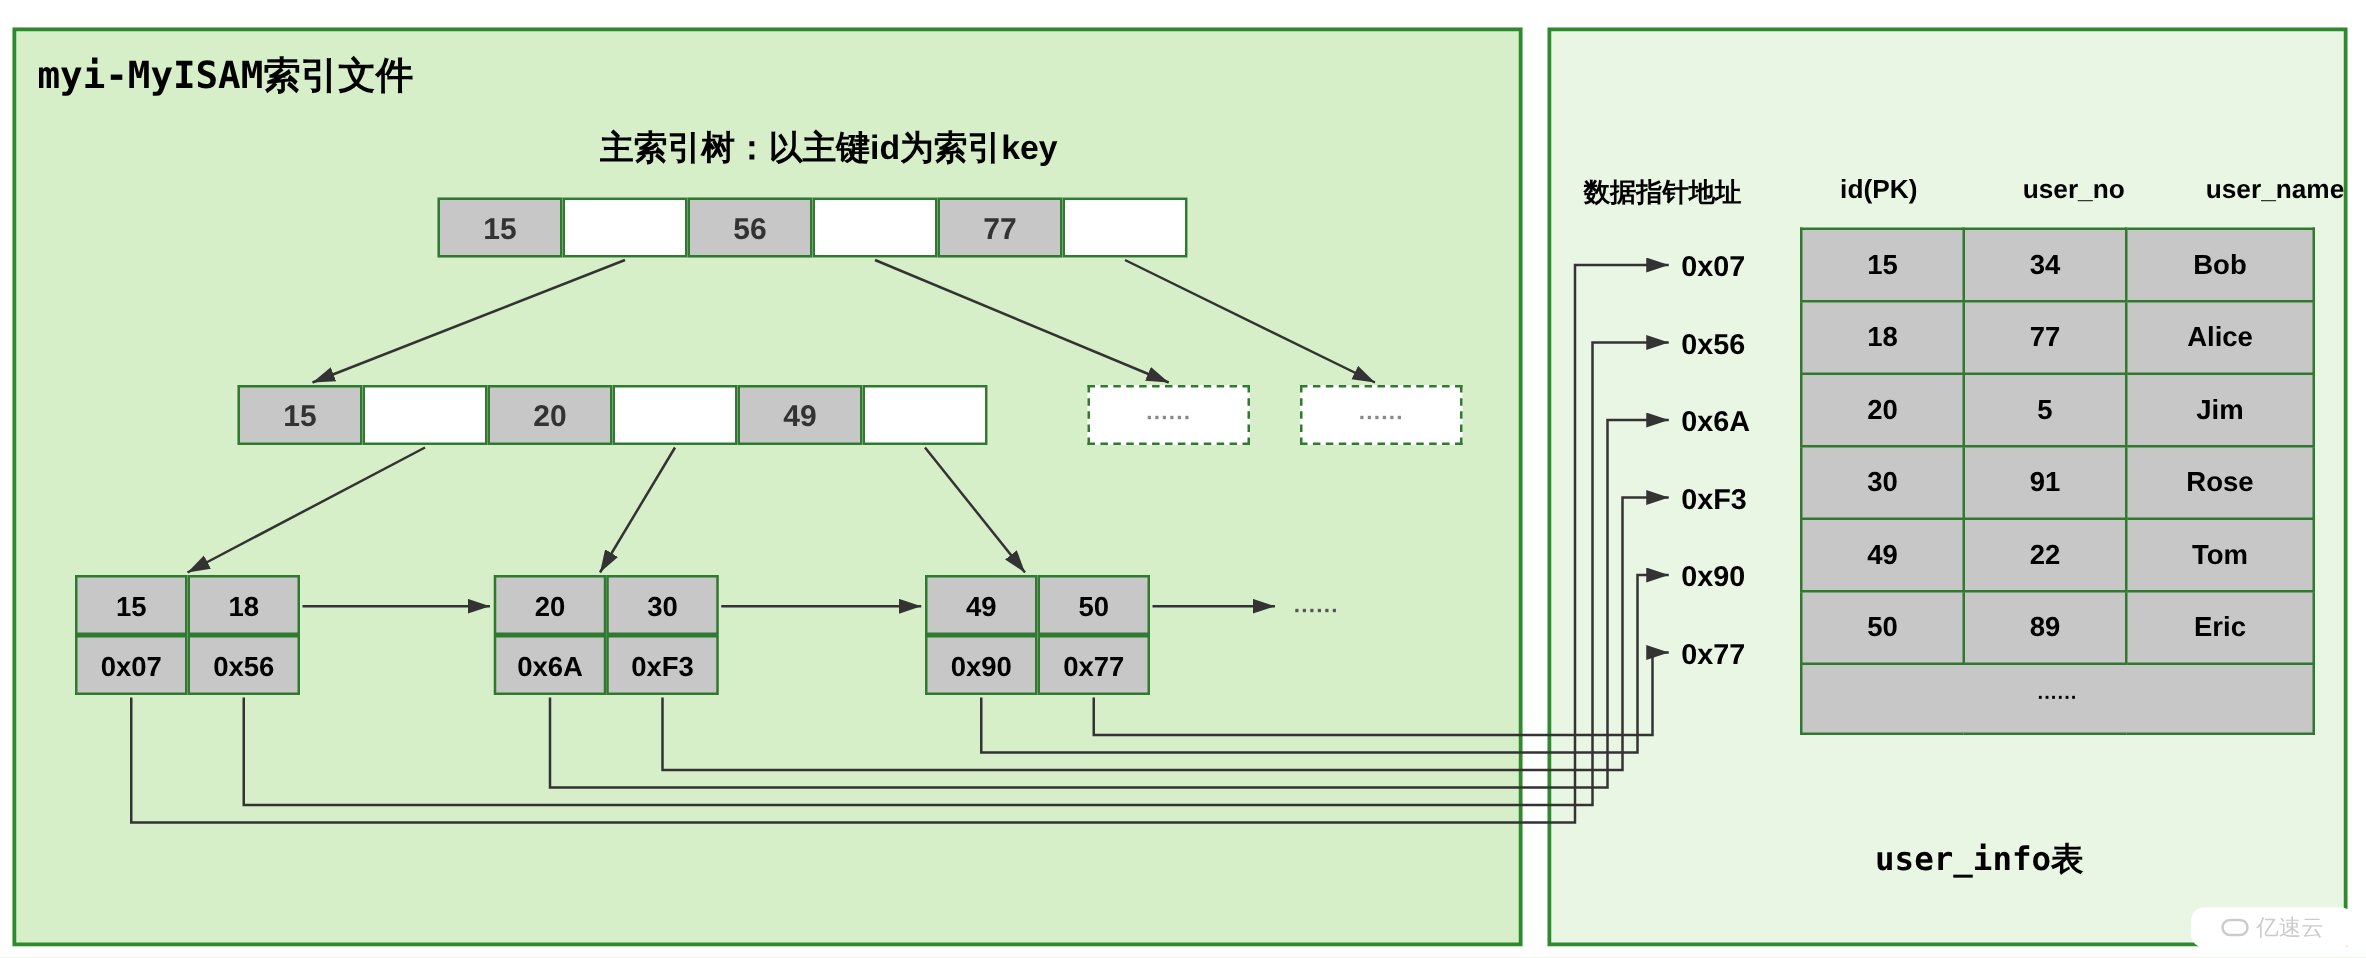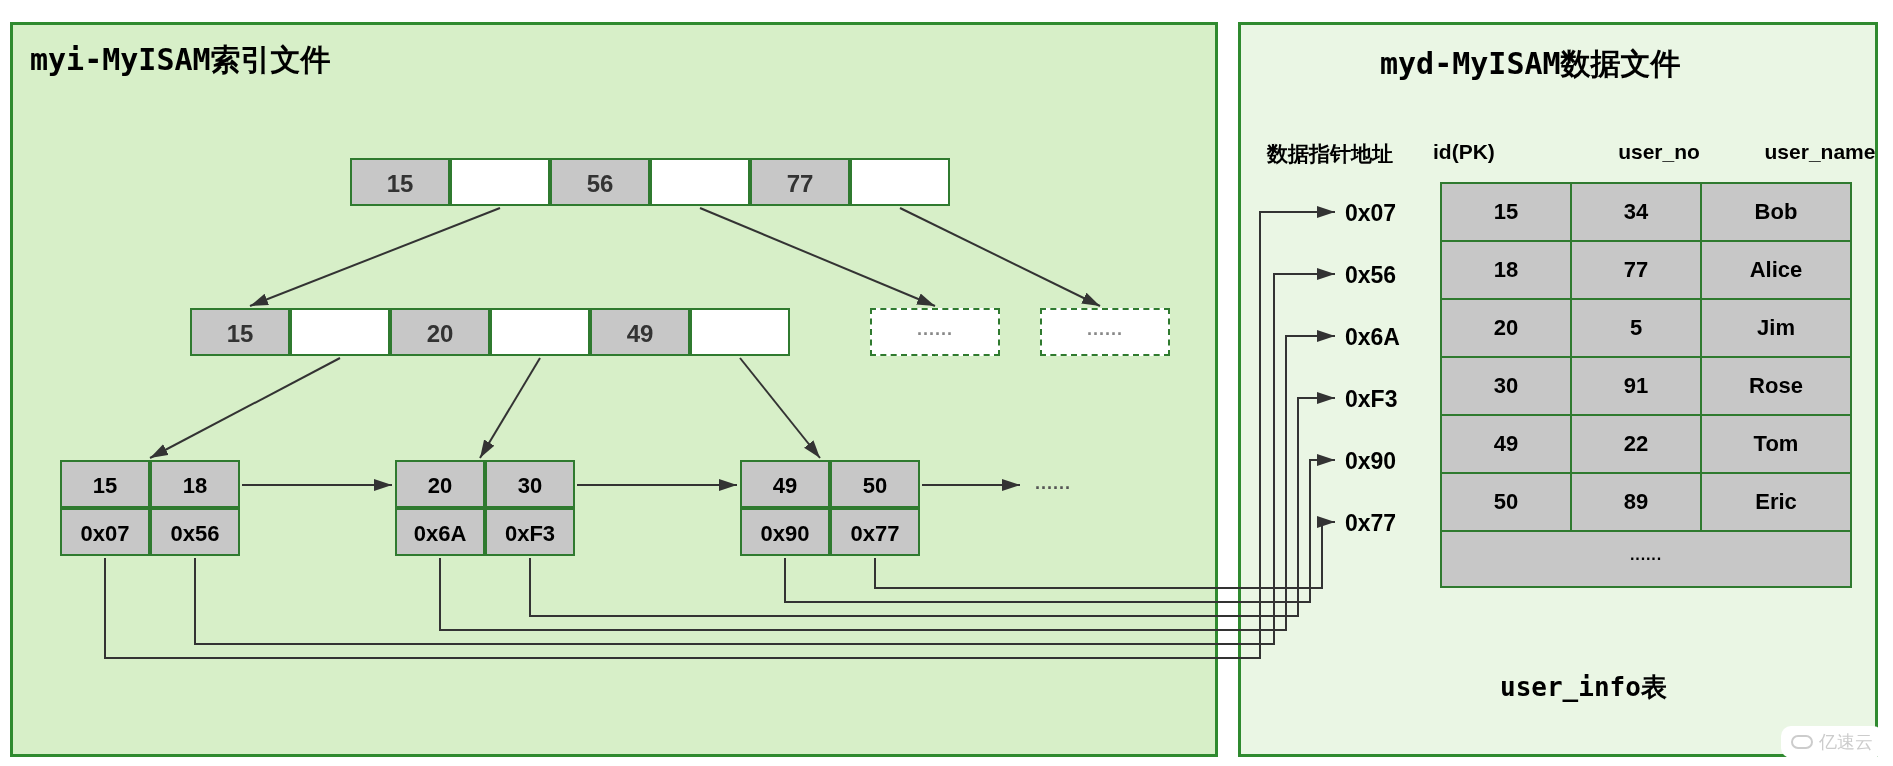--- a/index.html
+++ b/index.html
@@ -93,35 +93,35 @@
   .data-table td {
     border: 2px solid #2f7a2f;
     background: #c7c7c7;
     height: 58px; text-align:center;
     font-size:22px; font-weight:bold;
   }
   .tbl-name { position:absolute; font-size:26px; font-weight:bold; font-family:"SimSun",monospace;}
   .watermark {
     position:absolute; right:10px; bottom:8px;
     font-size:18px; color:#ccc; background:#fff;
-    padding:4px 10px; border-radius:10px;
+    padding:4px 24px; border-radius:10px;
     display:flex; align-items:center; gap:6px;
   }
   .cloud { width:22px; height:14px; border:2px solid #ccc; border-radius:10px 10px 10px 10px; position:relative;}
   svg.arrows { position:absolute; left:0; top:0; width:1893px; height:766px; pointer-events:none;}
 </style>
 </head>
 <body>
 
 <div class="canvas">
   <div class="panel-left"></div>
   <div class="panel-right"></div>
 
   <div class="title-left">myi-MyISAM索引文件</div>
-  <div class="title-right">myd-MyISAM数据文件</div>
+  <div class="subtitle">主索引树：以主键id为索引key</div>
 
   <div class="node-row" style="left:350px; top:158px;">
     <div class="cell grey" style="width:100px">15</div>
     <div class="cell white" style="width:100px"></div>
     <div class="cell grey" style="width:100px">56</div>
     <div class="cell white" style="width:100px"></div>
     <div class="cell grey" style="width:100px">77</div>
     <div class="cell white" style="width:100px"></div>
   </div>
 
@@ -165,21 +165,21 @@
     </div>
     <div class="leaf-row">
       <div class="leaf-cell">0x90</div>
       <div class="leaf-cell">0x77</div>
     </div>
   </div>
   <div class="ellipsis" style="left:1035px; top:478px;">······</div>
 
   <div class="headers" style="left:1267px; top:140px;">
     <div style="width:150px">数据指针地址</div>
-    <div style="width:140px;text-align:left">id(PK)</div>
+    <div style="width:140px;text-align:center">id(PK)</div>
     <div style="width:140px;text-align:center">user_no</div>
     <div style="width:150px;text-align:center">user_name</div>
   </div>
 
   <div class="addr" style="left:1345px; top:200px;">0x07</div>
   <div class="addr" style="left:1345px; top:262px;">0x56</div>
   <div class="addr" style="left:1345px; top:324px;">0x6A</div>
   <div class="addr" style="left:1345px; top:386px;">0xF3</div>
   <div class="addr" style="left:1345px; top:448px;">0x90</div>
   <div class="addr" style="left:1345px; top:510px;">0x77</div>

